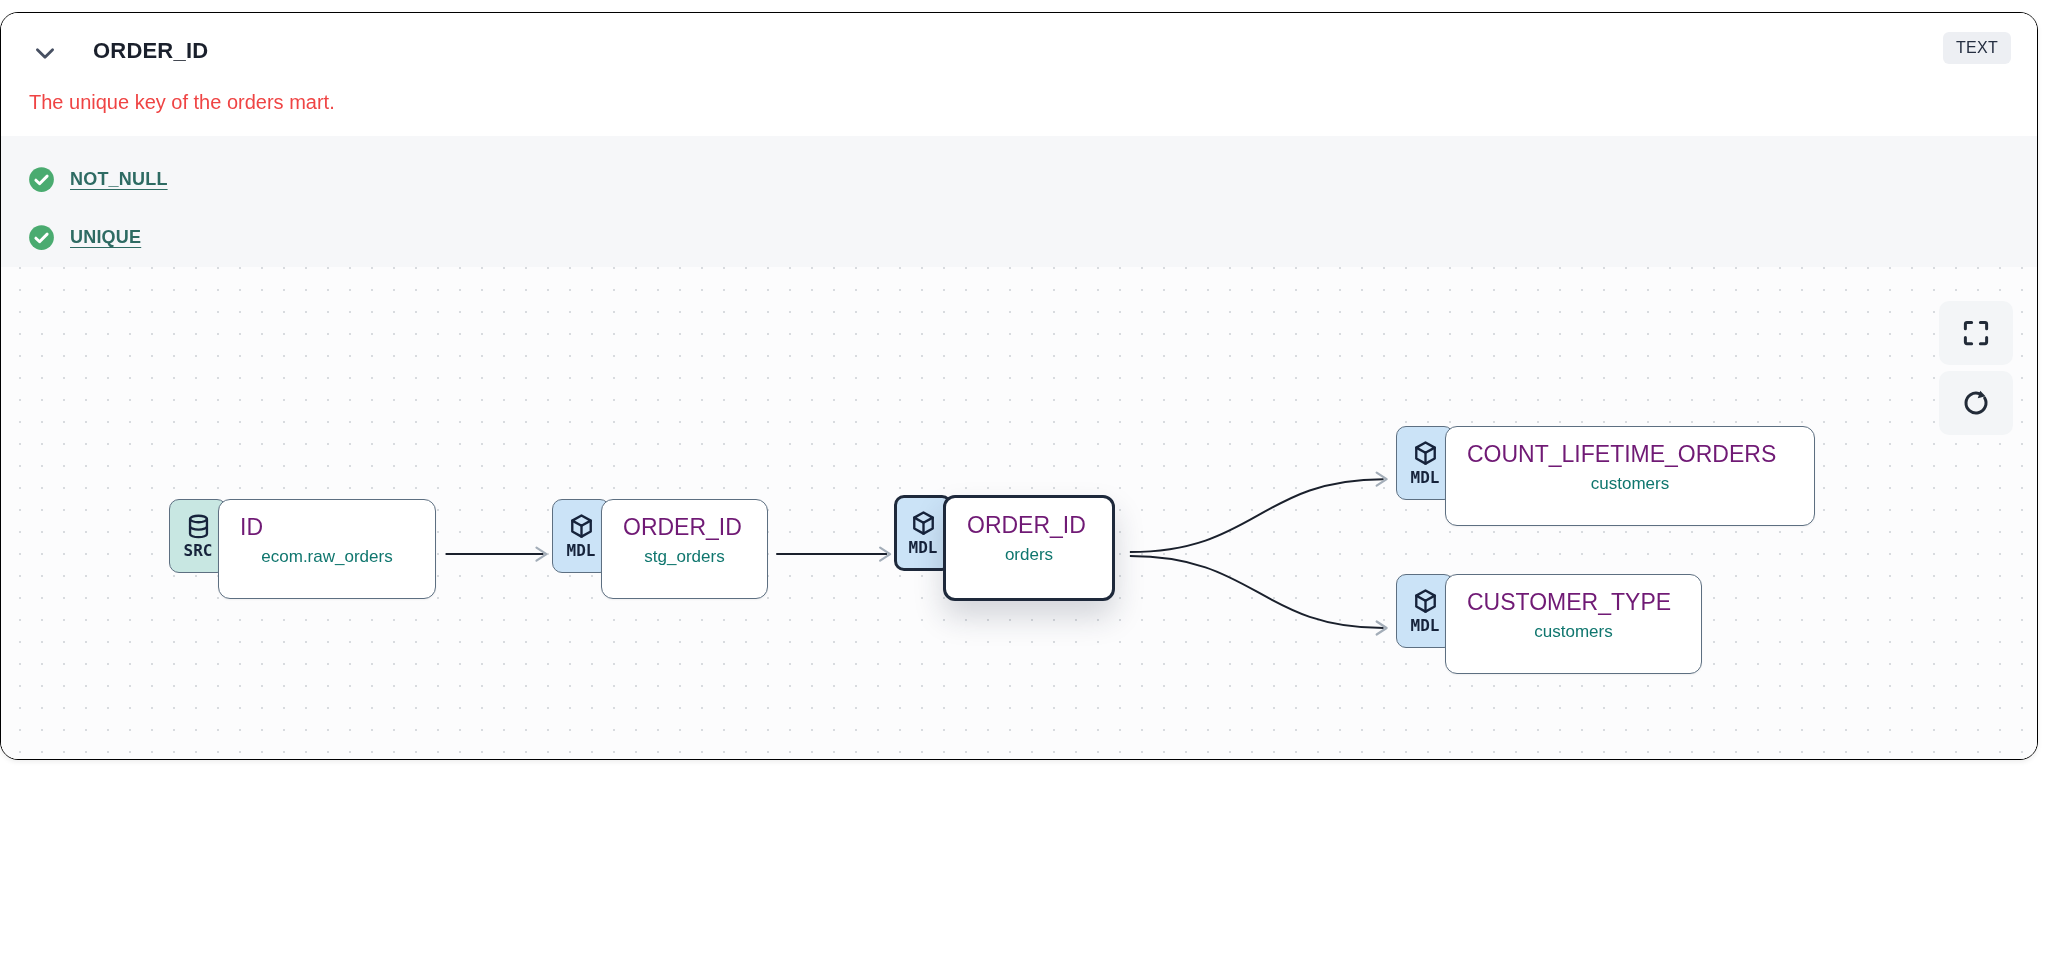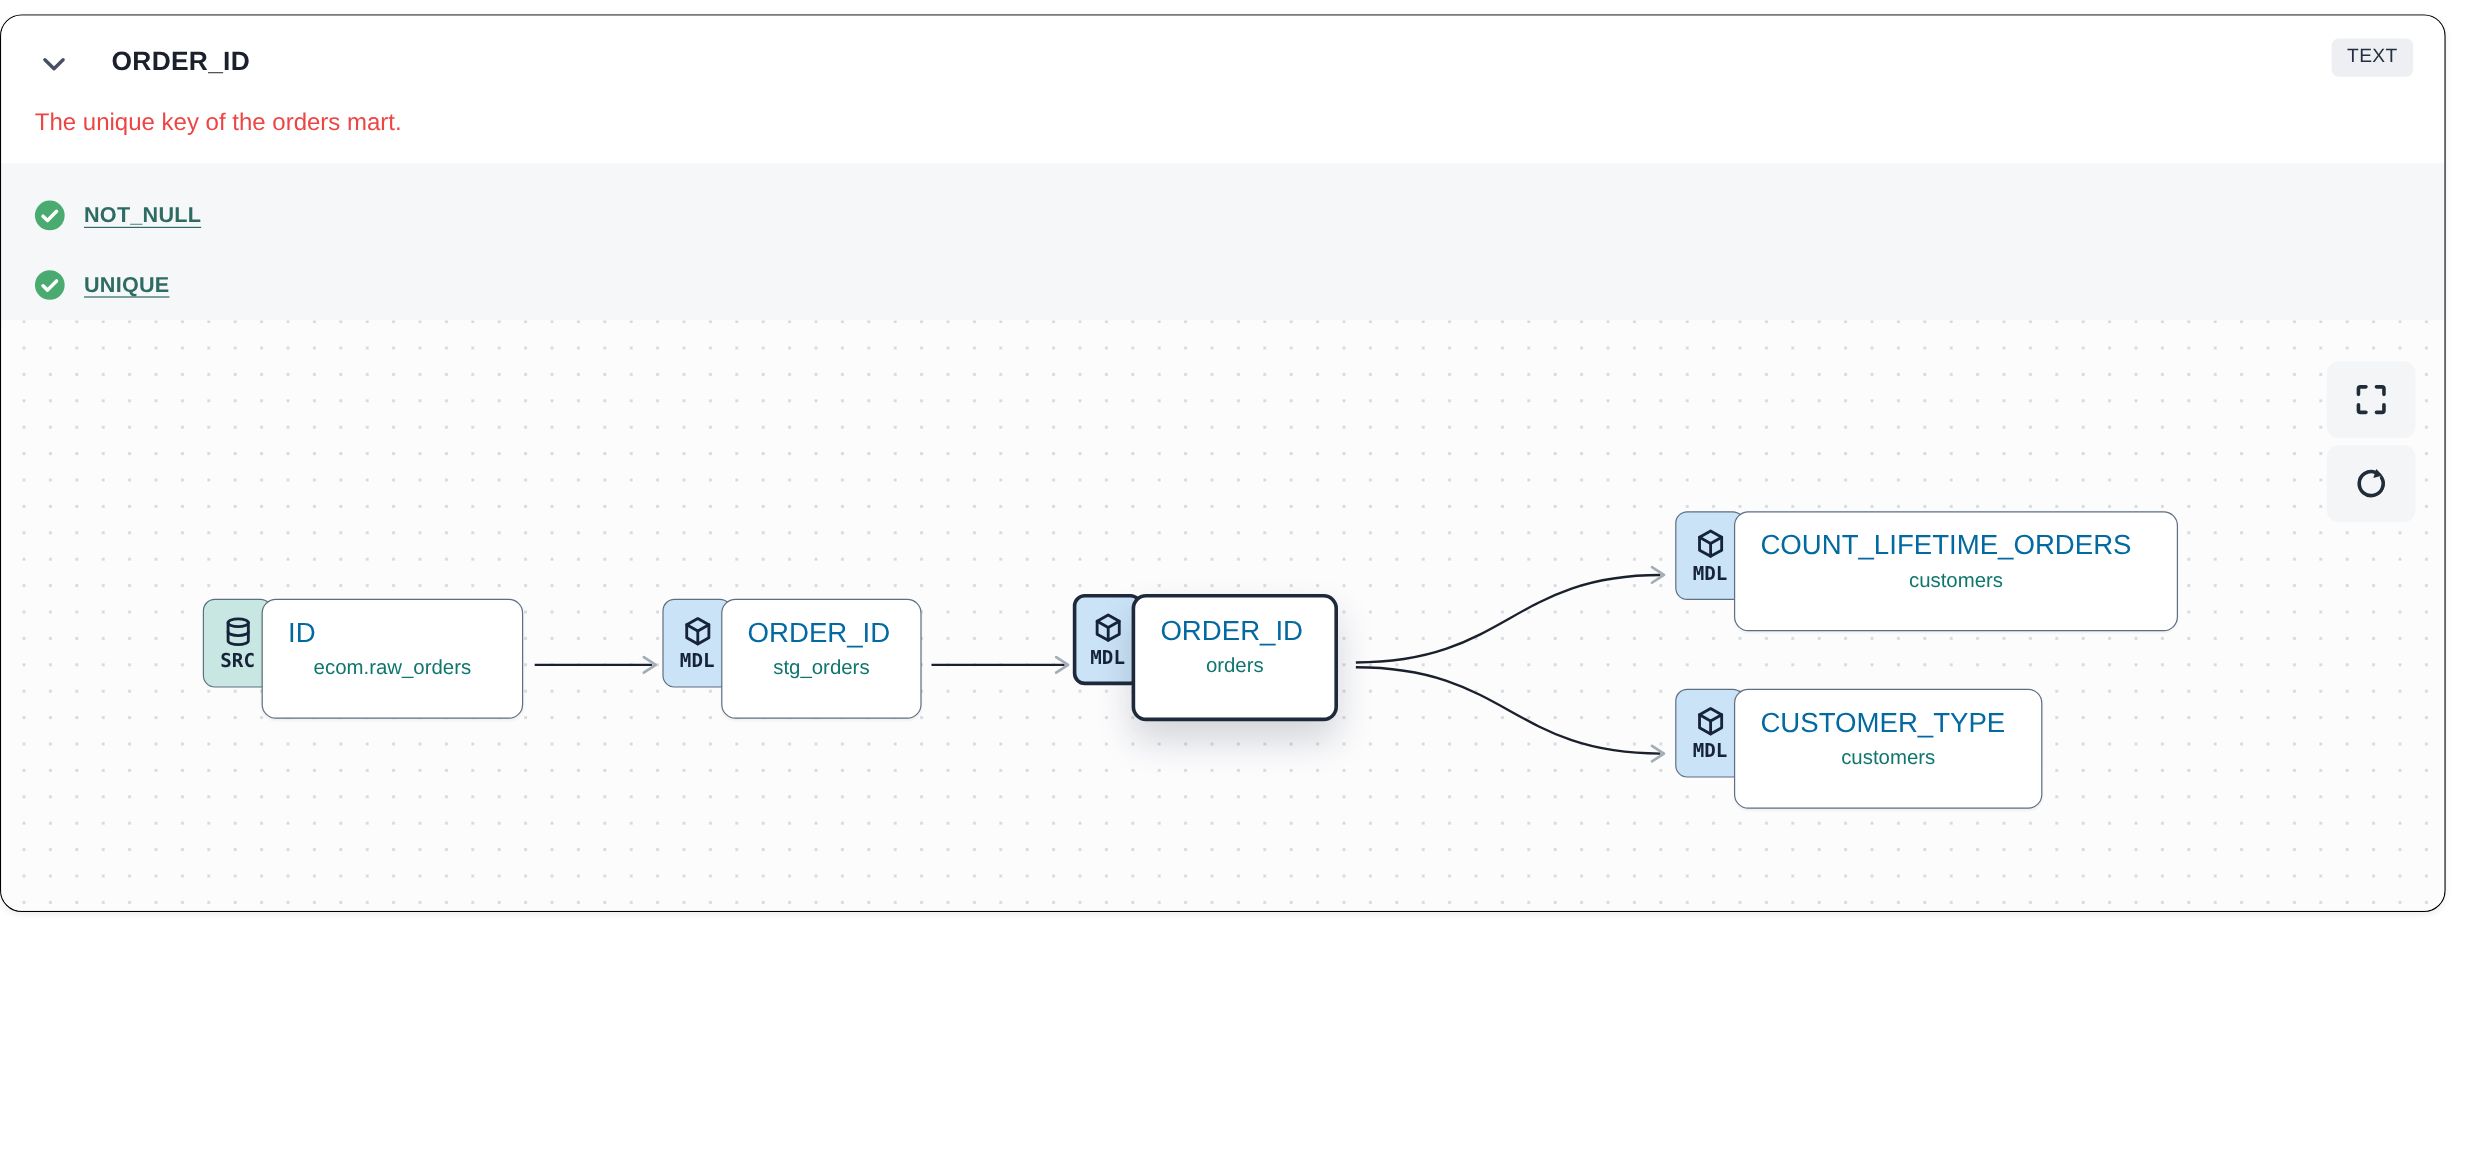--- a/index.html
+++ b/index.html
@@ -51,21 +51,21 @@
     display:flex; flex-direction:column; align-items:center; justify-content:center; gap:1px;
     margin-right:-9px; flex:none;
   }
   .node-badge.mdl { background:#cbe3f7; }
   .node-badge.src { background:#c8e7e2; }
   .badge-label { font-family:"DejaVu Sans Mono", monospace; font-size:16px; font-weight:700; color:#16233b; }
   .node-card {
     position:relative; z-index:2; background:#ffffff; border:1px solid #5d6f81; border-radius:12px;
     height:100px; padding:14px 21px; box-shadow:0 1px 2px rgba(0,0,0,.05);
   }
-  .node-title { font-size:23px; font-weight:500; color:#0369a1; white-space:nowrap; }
+  .node-title { font-size:23px; font-weight:500; color:#701a75; white-space:nowrap; }
   .node-sub   { font-size:17px; color:#0f766e; margin-top:6px; white-space:nowrap;text-align:center; }
 
   .node.selected .node-badge { border:3px solid #1e293b; height:76px; }
   .node.selected .node-card  { border:3px solid #1e293b; height:106px; box-shadow:0 16px 30px rgba(30,41,59,.18); }
 
   
   .controls { position:absolute; left:1938px; top:34px; width:74px; display:flex; flex-direction:column; gap:6px; }
   .ctrl-btn {
     width:74px; height:64px; background:#f3f5f7; border:none; border-radius:10px;
     display:flex; align-items:center; justify-content:center; cursor:pointer;

